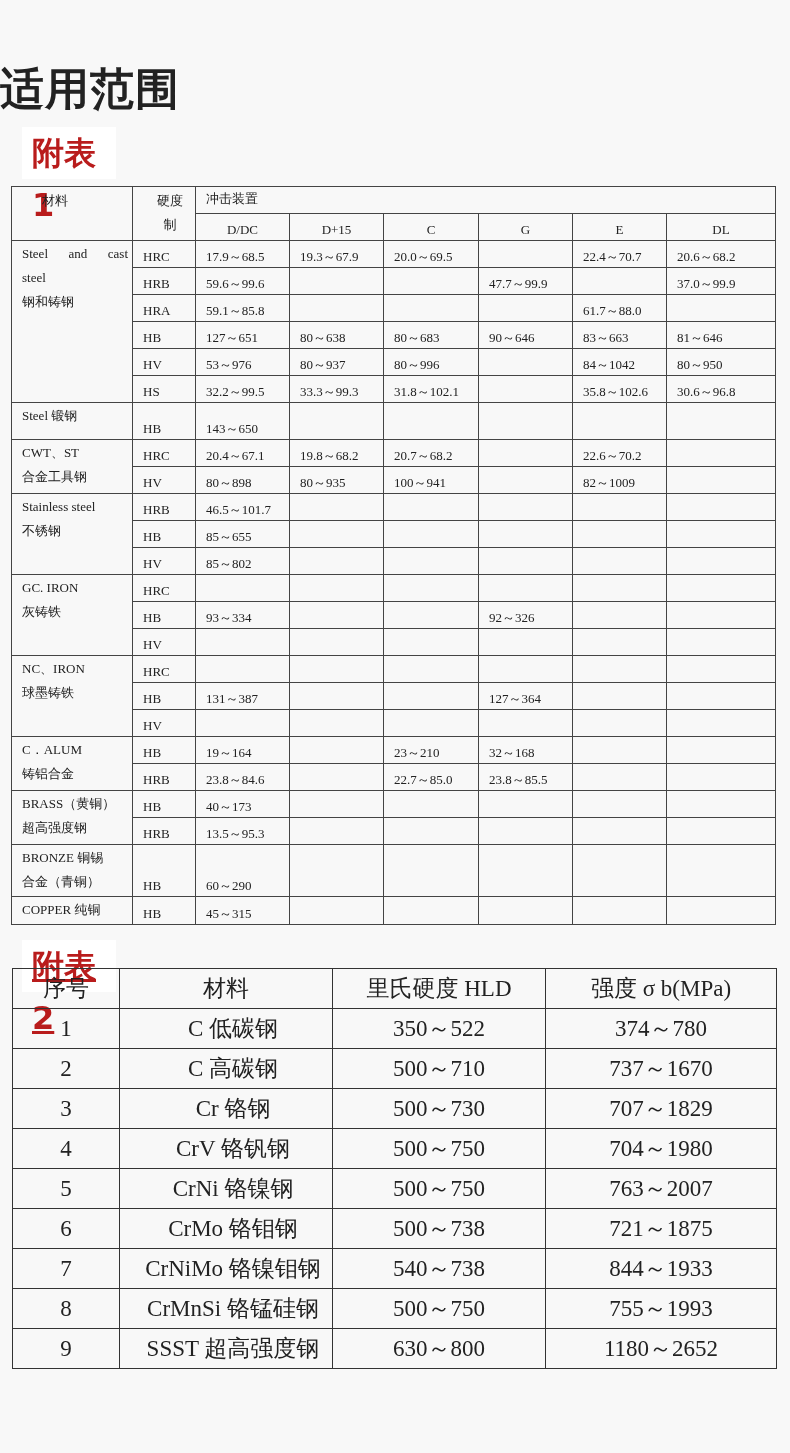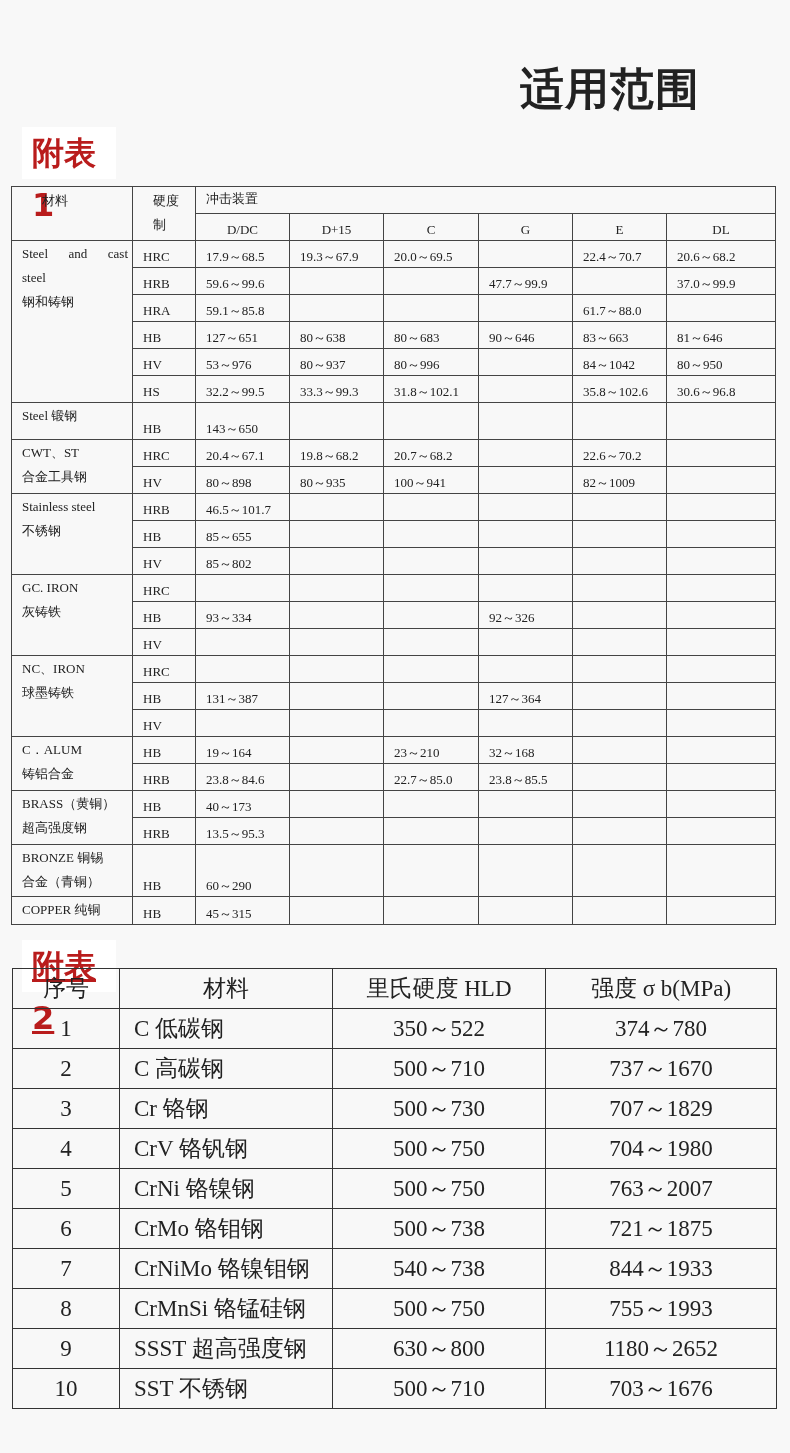--- a/index.html
+++ b/index.html
@@ -6,21 +6,21 @@
   body {
     width: 790px; height: 1453px;
     background: #f8f8f8;
     position: relative;
     font-family: "Liberation Serif", serif;
     color: #222;
     overflow: hidden;
   }
   .page-title {
     position: absolute; left: 0; top: 60px; width: 700px;
-    text-align: right;
+    text-align: left;
     font-family: "DejaVu Sans", sans-serif;
     font-weight: bold;
     font-size: 44px;
     letter-spacing: 1px;
     color: #222;
   }
   .section-label {
     position: absolute; left: 0;
     background: #ffffff;
     font-family: "DejaVu Sans", sans-serif;
@@ -55,42 +55,42 @@
     padding-bottom: 2px;
   }
   table.t1 td.mat {
     vertical-align: top;
     white-space: normal;
     line-height: 24px;
     padding-top: 1px;
     padding-right: 4px;
   }
   table.t1 th.hdr-mat { vertical-align: top; text-align: left; padding-left: 30px; padding-top: 6px; }
-  table.t1 th.hdr-scale { vertical-align: top; padding-left: 20px; line-height: 24px; padding-top: 2px; }
+  table.t1 th.hdr-scale { vertical-align: top; padding-left: 12px; line-height: 24px; padding-top: 2px; text-align: center; }
   table.t1 th.hdr-group { vertical-align: middle; }
   table.t1 th.hdr-dev { text-align: center; padding-left: 0; }
   .justify-line { display: flex; justify-content: space-between; }
 
   
   table.t2 {
     position: absolute; left: 12px; top: 968px;
     width: 764px;
     border-collapse: collapse;
     font-size: 23px;
     table-layout: fixed;
   }
   table.t2 td, table.t2 th {
     border: 1.5px solid #333;
     height: 39px;
     font-weight: normal;
     text-align: center;
     white-space: nowrap;
     padding: 0;
   }
-  table.t2 td.mat2 { text-align: left; padding-left: 14px; font-family: Liberation Serif, serif; }
+  table.t2 td.mat2 { text-align: center; padding-left: 14px; font-family: Liberation Serif, serif; }
 </style>
 </head>
 <body>
 
 <div class="page-title">适用范围</div>
 
 <div class="section-label" id="label1">附表1</div>
 
 <table class="t1">
   <colgroup>
@@ -449,20 +449,14 @@
         <td class="mat2">CrMnSi 铬锰硅钢</td>
         <td>500～750</td>
         <td>755～1993</td>
       </tr>
       <tr>
         <td>9</td>
         <td class="mat2">SSST 超高强度钢</td>
         <td>630～800</td>
         <td>1180～2652</td>
       </tr>
-      <tr>
-        <td>10</td>
-        <td class="mat2">SST 不锈钢</td>
-        <td>500～710</td>
-        <td>703～1676</td>
-      </tr>
     </tbody>
 </table>
 
 </body></html>

